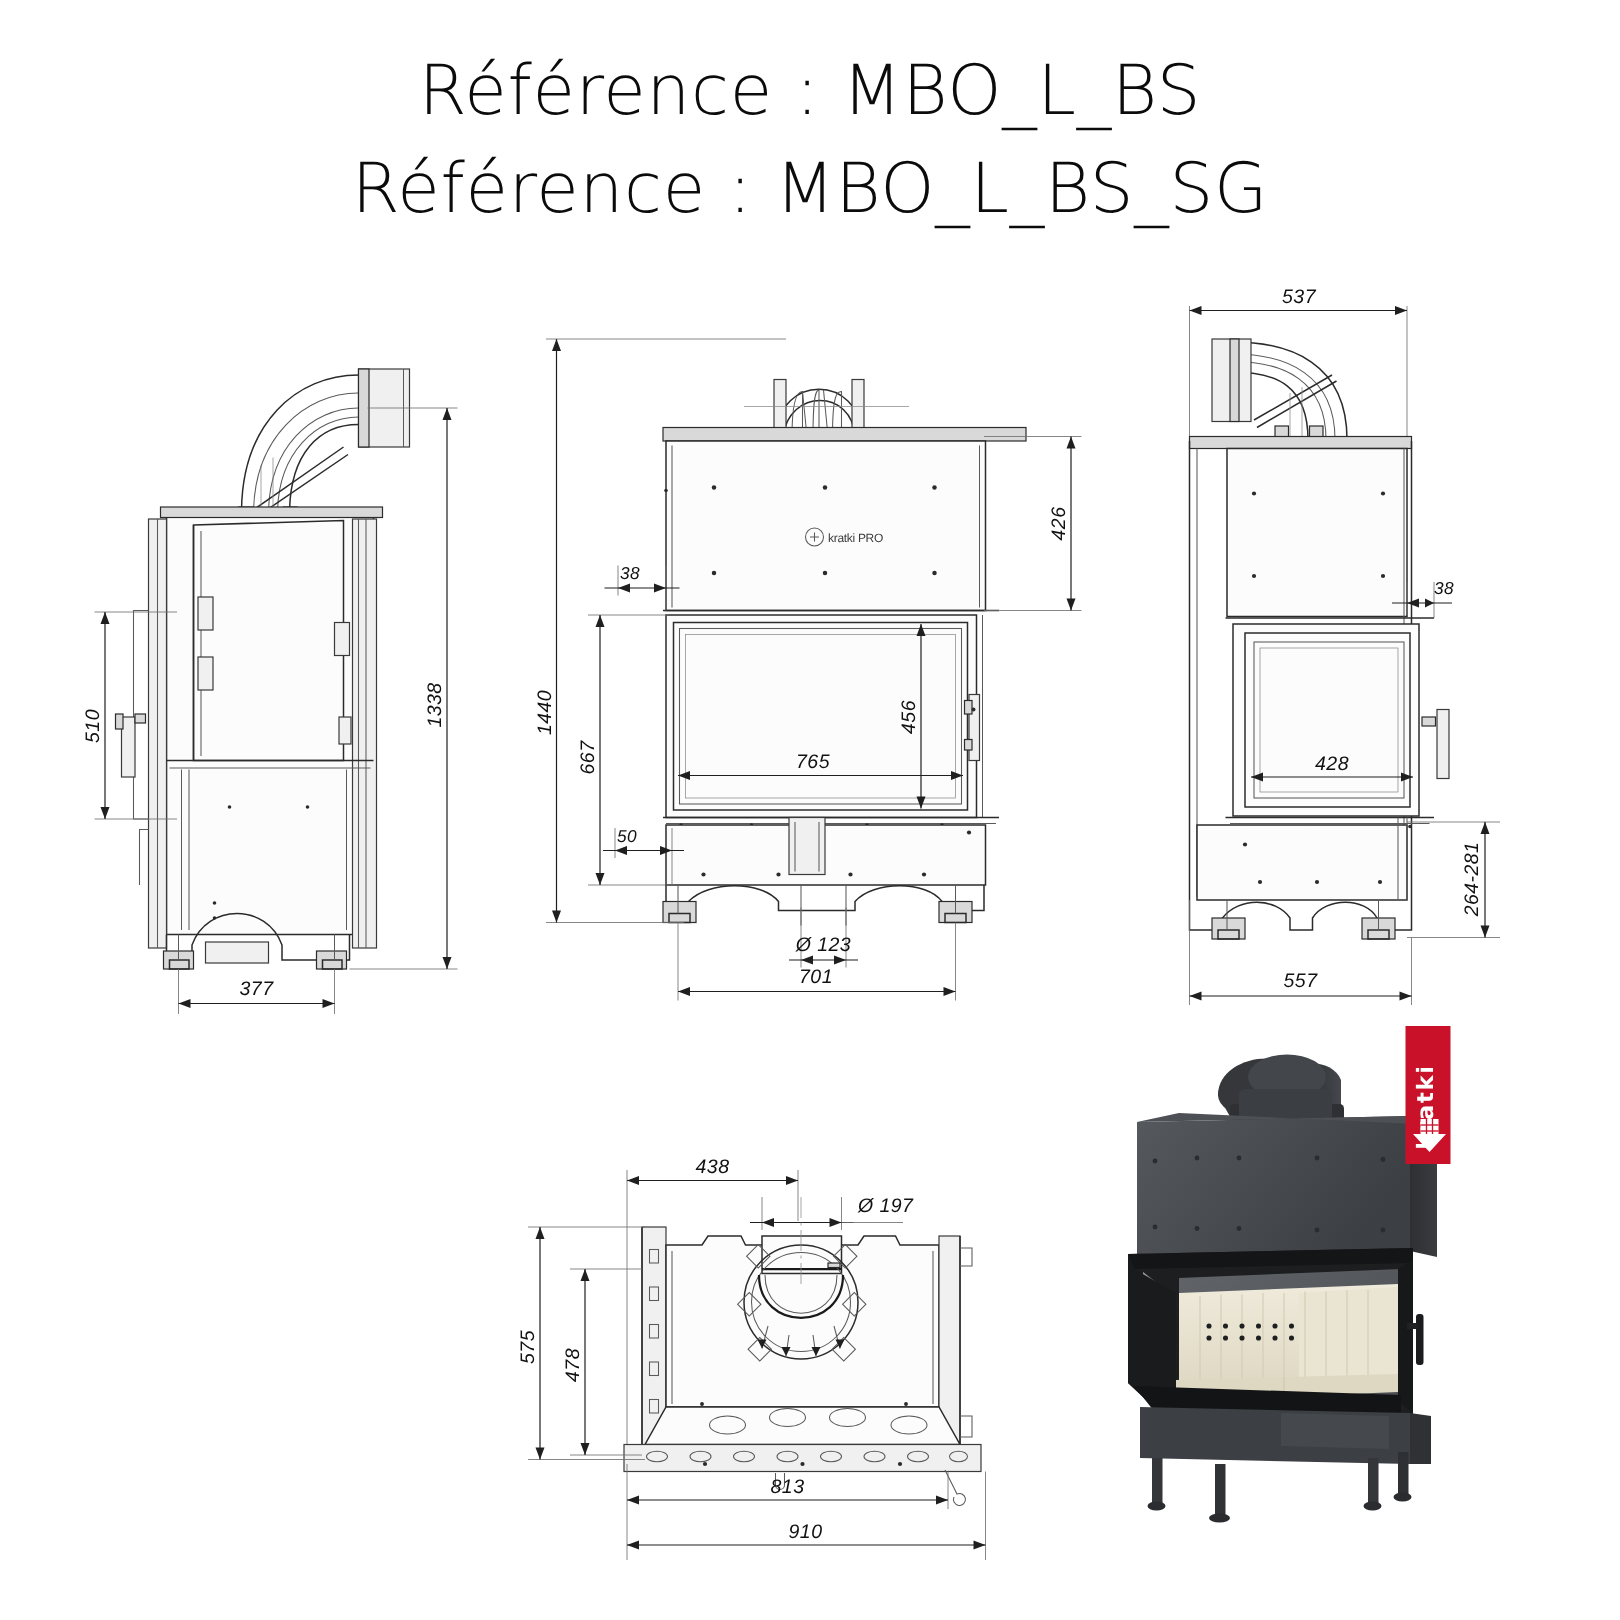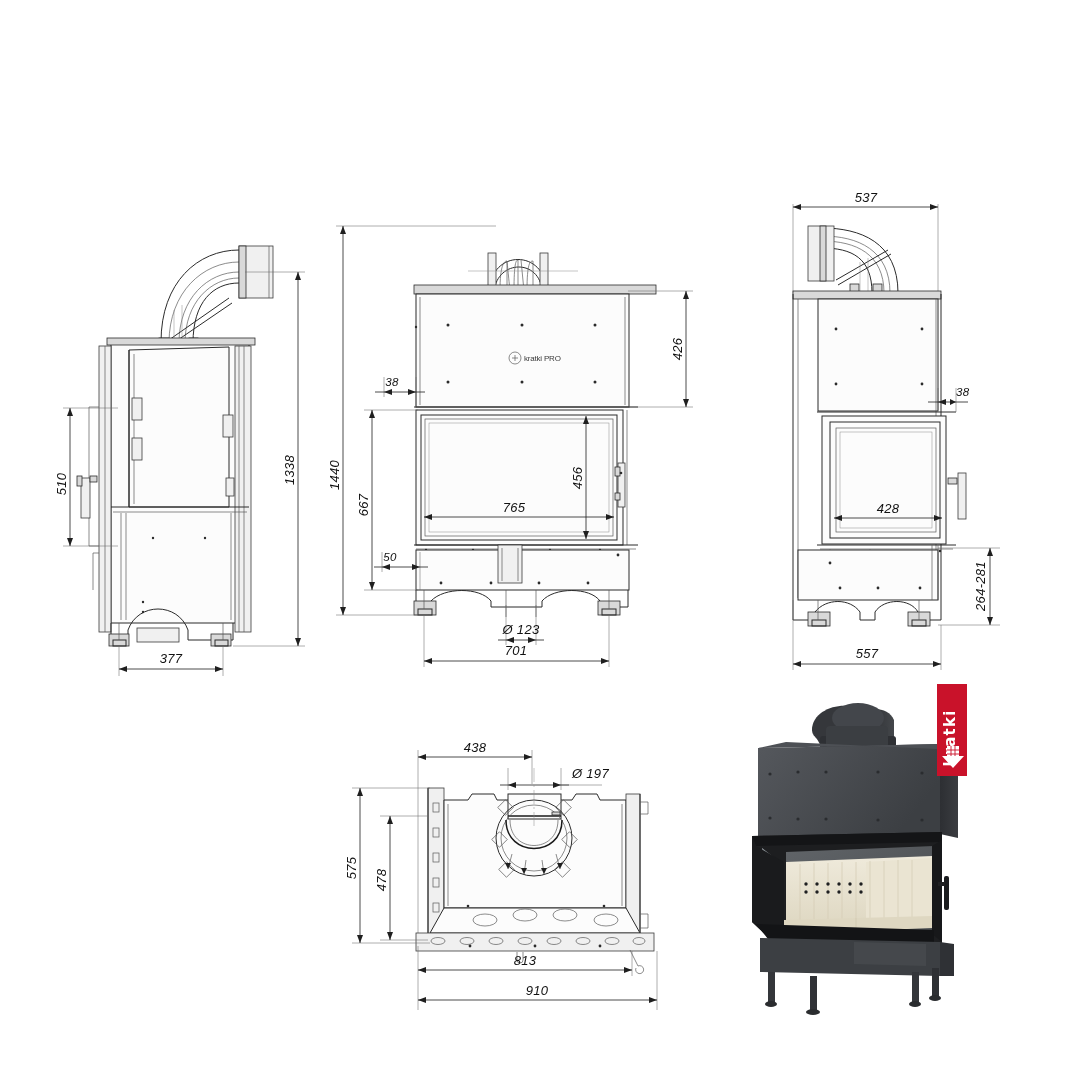--- a/index.html
+++ b/index.html
@@ -81,20 +81,24 @@
     font-size: 8px;
     fill: #3a3a3a;
     letter-spacing: -0.2px;
   }
 </style>
 </head>
 <body>
 
 <div id="page">
 
+  <div class="title-block">
+    <div class="title-line">Référence : MBO_L_BS</div>
+    <div class="title-line">Référence : MBO_L_BS_SG</div>
+  </div>
 
   <div class="view" style="left:33px; top:210px;">
     <svg class="dwg" width="300" height="470" viewBox="0 0 300 470">
 
       <g>
         <path class="ln" d="M128 132 C128 72, 165 40, 206 40"></path>
         <path class="ln" d="M160 133 C160 92, 180 73, 206 73"></path>
         <path class="ln-thin" d="M136 133 C136 82, 170 52, 206 52"></path>
         <path class="ln-thin" d="M146 133 C146 88, 175 62, 206 62"></path>
         <path class="ln-thin" d="M152 133 C152 92, 178 68, 206 68"></path>
@@ -178,21 +182,21 @@
         <line class="ext" x1="86" y1="436" x2="86" y2="466"></line>
         <line class="ext" x1="190" y1="436" x2="190" y2="466"></line>
         <line class="dim" x1="86" y1="459" x2="190" y2="459"></line>
         <polygon class="arrowhead" points="86,459 94,456 94,462"></polygon>
         <polygon class="arrowhead" points="190,459 182,456 182,462"></polygon>
         <text class="dimtext" x="138" y="453" text-anchor="middle">377</text>
       </g>
     </svg>
   </div>
 
-  <div class="view" style="left:328px; top:205px;">
+  <div class="view" style="left:356px; top:205px;">
     <svg class="dwg" width="380" height="470" viewBox="0 0 380 470">
 
       <g>
         <path class="ln" d="M162 86 C162 44, 218 44, 218 86"></path>
         <path class="ln" d="M166 86 C170 54, 212 54, 214 86"></path>
         <path class="ln-thin" d="M172 86 C172 60, 176 56, 179 56 L179 86"></path>
         <path class="ln-thin" d="M186 86 C186 58, 188 55, 190 55 L190 86"></path>
         <path class="ln-thin" d="M199 86 C199 58, 202 56, 205 56 L205 86"></path>
         <path class="ln-thin" d="M179 56 C179 56 182 86 182 86"></path>
         <path class="ln-thin" d="M193 55 L196 86"></path>
@@ -451,21 +455,21 @@
         <line class="ext" x1="33" y1="412" x2="33" y2="482"></line>
         <line class="ext" x1="181" y1="437" x2="181" y2="482"></line>
         <line class="dim" x1="33" y1="476" x2="181" y2="476"></line>
         <polygon class="arrowhead" points="33,476 41,473 41,479"></polygon>
         <polygon class="arrowhead" points="181,476 173,473 173,479"></polygon>
         <text class="dimtext" x="107" y="470" text-anchor="middle">557</text>
       </g>
     </svg>
   </div>
 
-  <div class="view" style="left:340px; top:728px;">
+  <div class="view" style="left:340px; top:758px;">
     <svg class="dwg" width="360" height="300" viewBox="0 0 360 300">
 
       <g>
         <line class="ext" x1="78" y1="22" x2="78" y2="218"></line>
         <line class="ext" x1="192" y1="22" x2="192" y2="56"></line>
         <line class="dim" x1="78" y1="29" x2="192" y2="29"></line>
         <polygon class="arrowhead" points="78,29 86,26 86,32"></polygon>
         <polygon class="arrowhead" points="192,29 184,26 184,32"></polygon>
         <text class="dimtext" x="135" y="24" text-anchor="middle">438</text>
       </g>

